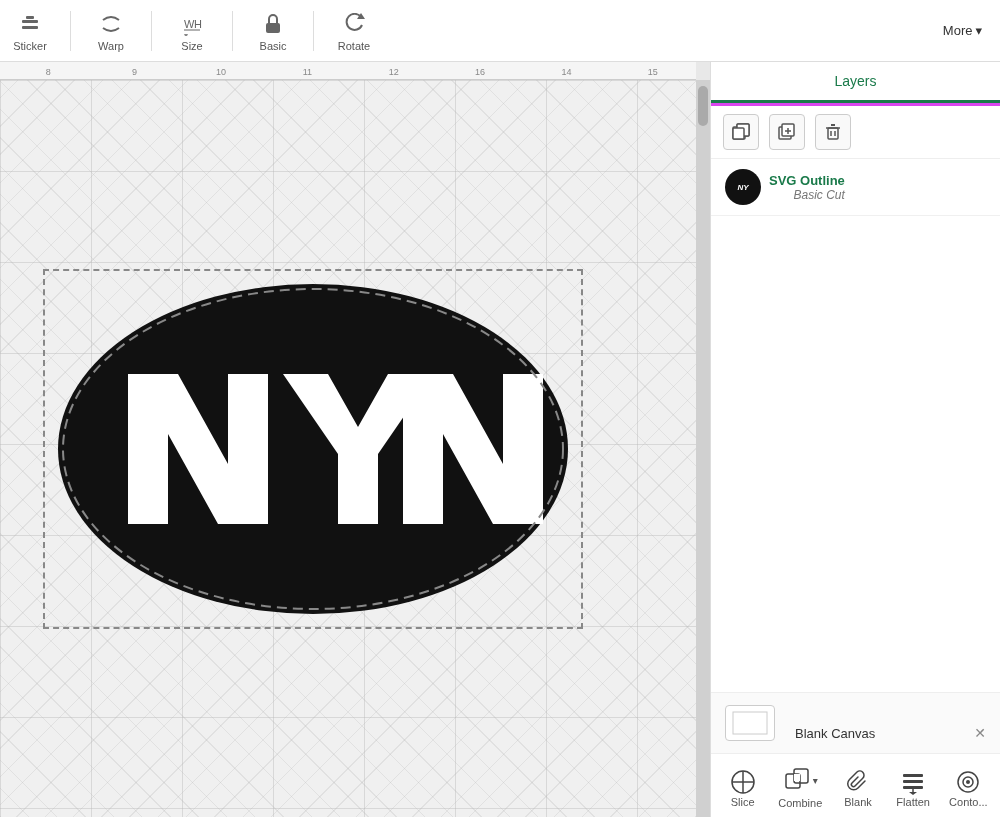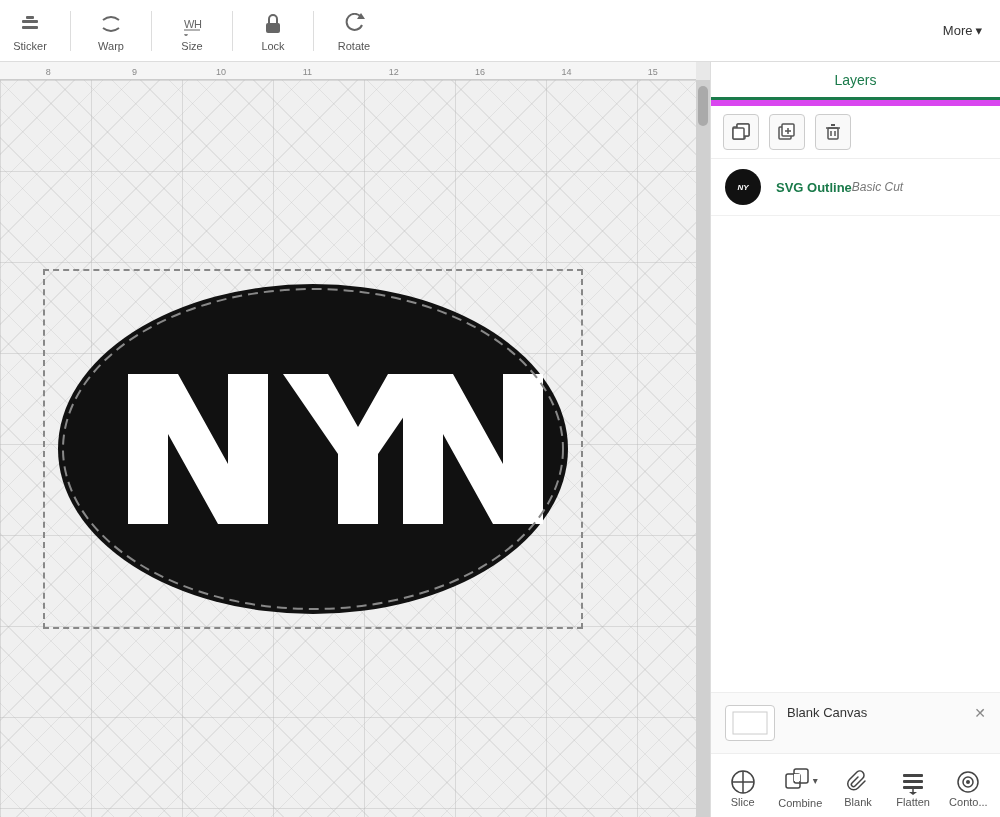--- a/index.html
+++ b/index.html
@@ -159,21 +159,21 @@
       background: #ffffff;
       border-left: 1px solid #ddd;
       display: flex;
       flex-direction: column;
       flex-shrink: 0;
     }
 
     
     .panel-tabs {
       display: flex;
-      border-bottom: 6px solid #d946ef;
+      border-bottom: 3px solid #d946ef;
       height: 44px;
       align-items: stretch;
     }
     .panel-tab {
       flex: 1;
       display: flex;
       align-items: center;
       justify-content: center;
       font-size: 14px;
       cursor: pointer;
@@ -210,21 +210,21 @@
       cursor: pointer;
       font-size: 16px;
       color: #555;
     }
 
     
     .layer-item {
       display: flex;
       align-items: center;
       padding: 10px 14px;
-      gap: 15px;
+      gap: 8px;
       cursor: pointer;
       border-bottom: 1px solid #f0f0f0;
     }
     .layer-thumb {
       width: 36px;
       height: 36px;
       border-radius: 50%;
       background: #111;
       display: flex;
       align-items: center;
@@ -232,40 +232,42 @@
       flex-shrink: 0;
     }
     .layer-thumb-text {
       color: white;
       font-size: 8px;
       font-weight: bold;
       font-style: italic;
     }
     .layer-info {
       display: flex;
+      flex-direction: column;
+      align-items: flex-end;
     }
     .layer-name {
       font-size: 13px;
       color: #1a7a4a;
       font-weight: 600;
     }
     .layer-type {
       font-size: 12px;
       color: #777;
       font-style: italic;
     }
 
     
     .blank-canvas-section {
       margin-top: auto;
       border-top: 1px solid #eee;
       padding: 12px 14px;
       display: flex;
-      align-items: flex-start;
-      gap: 12px;
+      align-items: flex-end;
+      gap: 20px;
       background: #fafafa;
     }
     .blank-canvas-thumb {
       width: 50px;
       height: 36px;
       background: white;
       border: 1px solid #ccc;
       border-radius: 4px;
       display: flex;
       align-items: center;
@@ -381,21 +383,21 @@
 
   <div class="toolbar-separator"></div>
 
   <div class="toolbar-item">
     <div class="icon-area">
       <svg width="18" height="22" viewBox="0 0 18 22">
         <rect x="2" y="10" width="14" height="10" rx="2" fill="#666"></rect>
         <path d="M5 10 V6 A4 4 0 0 1 13 6 V10" stroke="#666" stroke-width="2" fill="none"></path>
       </svg>
     </div>
-    <span>Lock</span>
+    <span>Basic</span>
   </div>
 
   <div class="toolbar-separator"></div>
 
   <div class="toolbar-item">
     <div class="icon-area">
       <svg width="22" height="22" viewBox="0 0 22 22">
         <path d="M18 4 A8 8 0 1 0 19 12" stroke="#666" stroke-width="2" fill="none"></path>
         <polygon points="18,0 22,6 14,6" fill="#666"></polygon>
       </svg>

